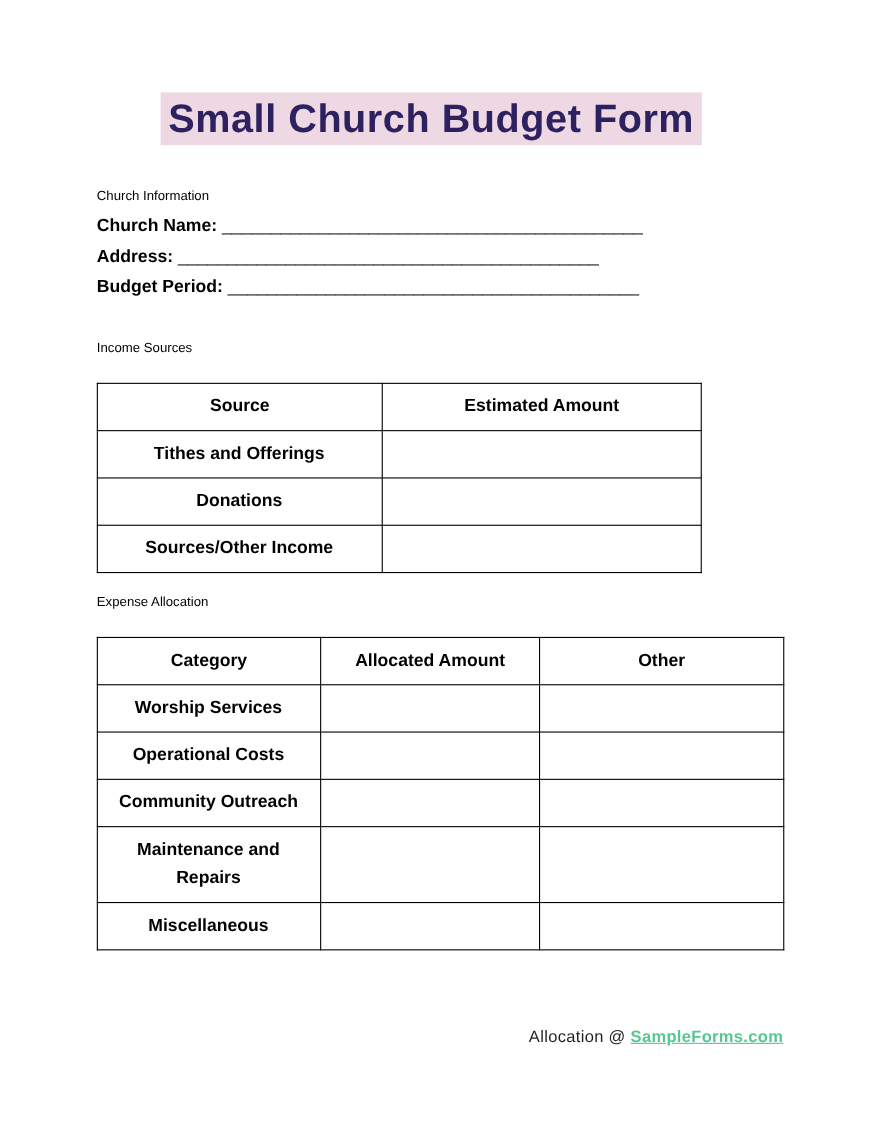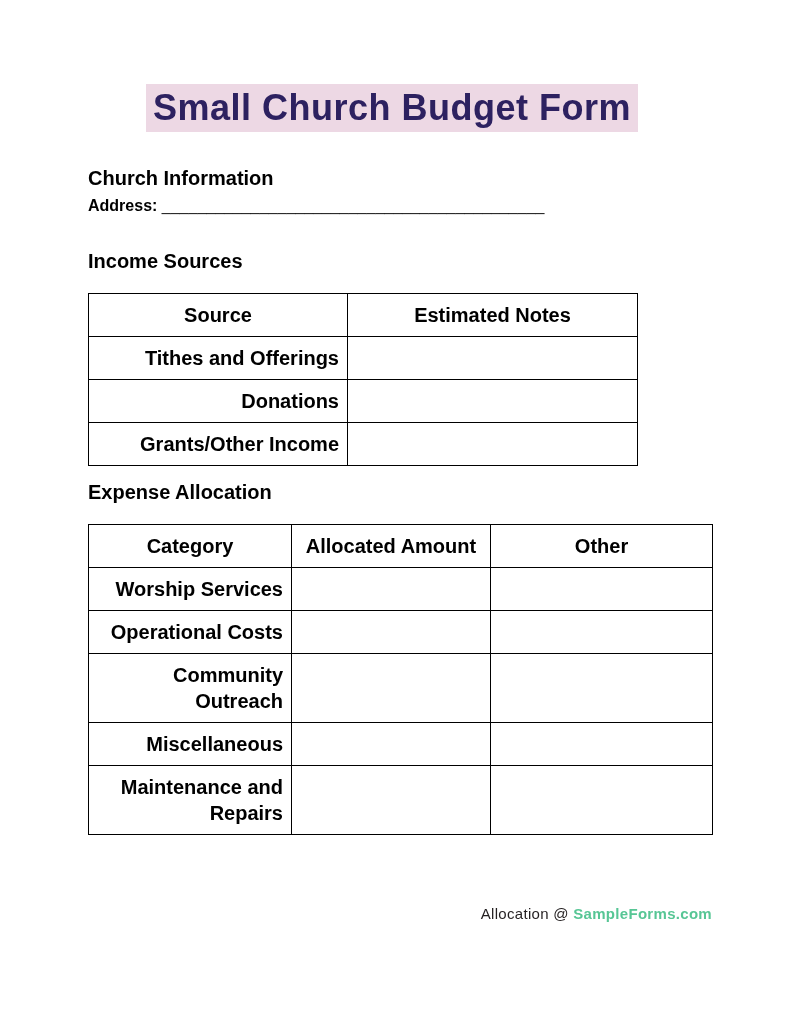--- a/index.html
+++ b/index.html
@@ -27,22 +27,22 @@
     font-size: 36px;
     line-height: 48px;
     padding: 0 7px;
     letter-spacing: 0.5px;
   }
   .content {
     margin-left: 88px;
     width: 624px;
   }
   .section-heading {
-    font-size: 20px;
-    font-weight: bold;
+    font-size: 12px;
+    font-weight: normal;
     line-height: 27px;
   }
   .church-info { margin-top: 33px; }
   .field-line {
     font-size: 16px;
     line-height: 27.5px;
     white-space: nowrap;
   }
   .field-label { font-weight: bold; }
   .field-rule { font-weight: normal; color: #1a1a1a; }
@@ -55,90 +55,99 @@
   }
   .income-table { width: 549px; }
   .income-table .col-source { width: 259px; }
   .income-table .col-amount { width: 290px; }
   .expense-table { width: 624px; padding-left: 40px; }
   .expense-table .col-category { width: 203px; }
   .expense-table .col-allocated { width: 199px; }
   .expense-table .col-notes { width: 222px; }
   th, td {
     border: 1.5px solid #000000;
-    font-size: 20px;
+    font-size: 16px;
     line-height: 26px;
     vertical-align: top;
   }
   th {
     font-weight: bold;
     text-align: center;
     padding: 8px 6px;
   }
   td {
     font-weight: bold;
-    text-align: right;
+    text-align: center;
     padding: 8px 8px 8px 7px;
     height: 43px;
   }
   .footer {
     margin-top: 70px;
     text-align: right;
     font-size: 15px;
     color: #231f20;
     letter-spacing: 0.3px;
   }
   .footer-link {
     font-weight: bold;
+    text-decoration: underline;
     cursor: pointer;
   }
 </style>
 </head>
 <body>
 
 <div class="page">
 
   <div class="title-wrap">
     <span class="title-highlight" style="background: rgb(237, 216, 228); color: rgb(45, 33, 96);">Small Church Budget Form</span>
   </div>
 
   <div class="content">
 
     <div class="church-info">
       <div class="section-heading">Church Information</div>
       <div class="field-line">
+        <span class="field-label">Church Name:</span>
+        <span class="field-rule">___________________________________________</span>
+      </div>
+      <div class="field-line">
         <span class="field-label">Address:</span>
         <span class="field-rule">___________________________________________</span>
+      </div>
+      <div class="field-line">
+        <span class="field-label">Budget Period:</span>
+        <span class="field-rule">__________________________________________</span>
       </div>
     </div>
 
     <div class="section-heading income-heading">Income Sources</div>
 
     <table class="income-table">
       <colgroup>
         <col class="col-source">
         <col class="col-amount">
       </colgroup>
       <thead>
         <tr>
           <th>Source</th>
-          <th>Estimated Notes</th>
+          <th>Estimated Amount</th>
         </tr>
       </thead>
       <tbody>
         <tr>
           <td>Tithes and Offerings</td>
           <td></td>
         </tr>
         <tr>
           <td>Donations</td>
           <td></td>
         </tr>
         <tr>
-          <td>Grants/Other Income</td>
+          <td>Sources/Other Income</td>
           <td></td>
         </tr>
       </tbody>
     </table>
 
     <div class="section-heading expense-heading">Expense Allocation</div>
 
     <table class="expense-table">
       <colgroup>
         <col class="col-category">
@@ -162,26 +171,26 @@
           <td>Operational Costs</td>
           <td></td>
           <td></td>
         </tr>
         <tr>
           <td>Community Outreach</td>
           <td></td>
           <td></td>
         </tr>
         <tr>
+          <td>Maintenance and Repairs</td>
+          <td></td>
+          <td></td>
+        </tr>
+        <tr>
           <td>Miscellaneous</td>
-          <td></td>
-          <td></td>
-        </tr>
-        <tr>
-          <td>Maintenance and Repairs</td>
           <td></td>
           <td></td>
         </tr>
       </tbody>
     </table>
 
     <div class="footer">
       <span>Allocation @ </span><span class="footer-link" style="color: rgb(87, 198, 149);">SampleForms.com</span>
     </div>
 

